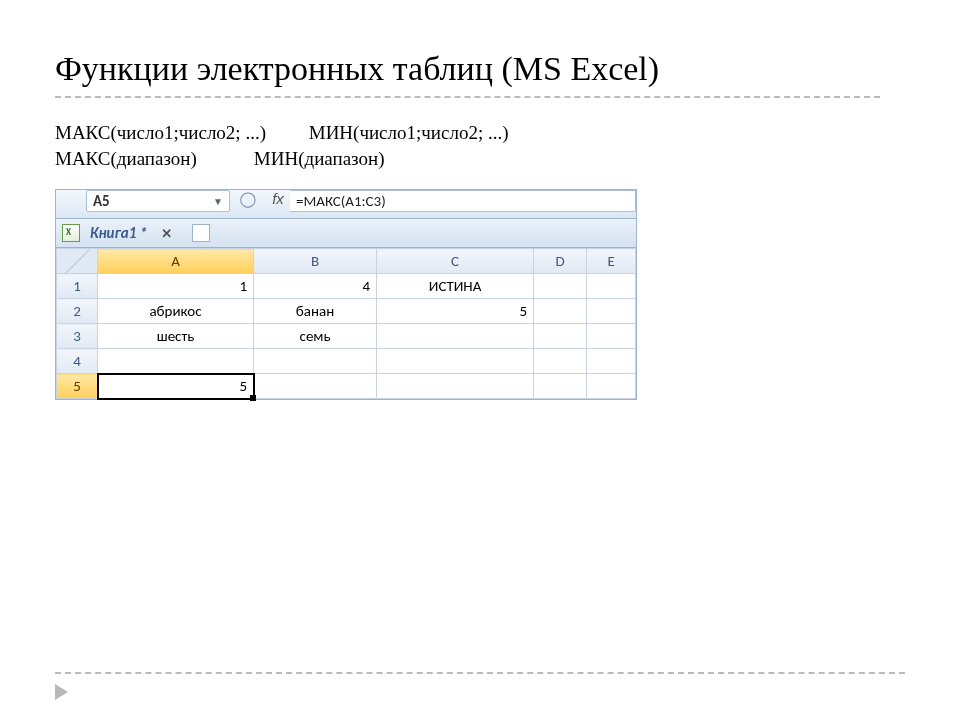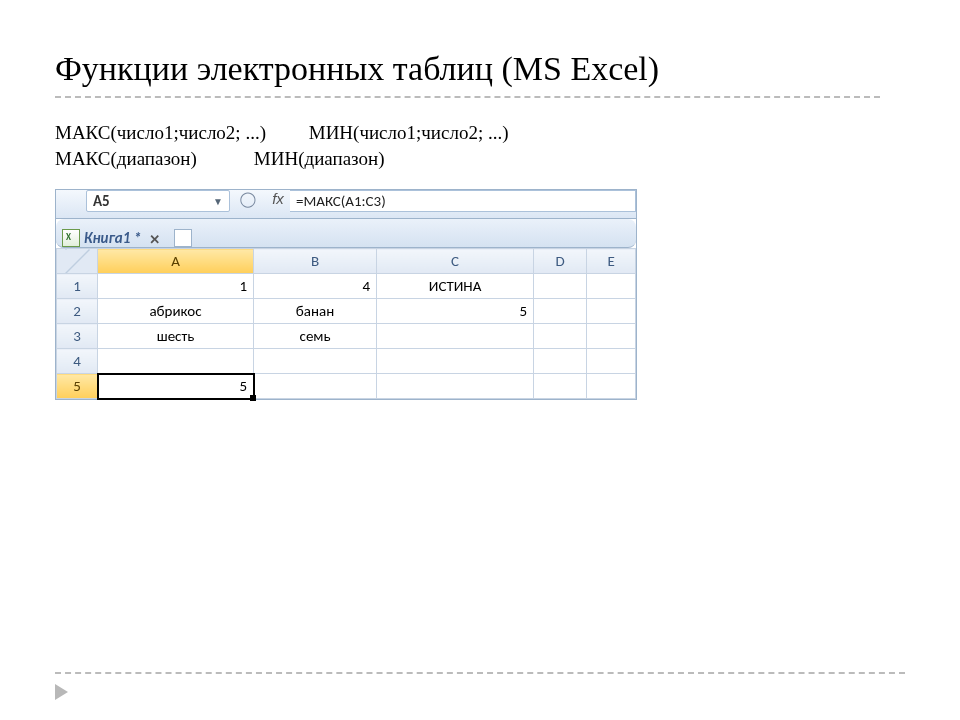--- a/index.html
+++ b/index.html
@@ -81,26 +81,26 @@
     background: #fff;
     border: 1px solid #abc1da;
     border-left: none;
     padding: 0 6px;
     display: flex;
     align-items: center;
     color: #222;
   }
   .tab-row {
     display: flex;
-    align-items: flex-end;
+    align-items: center;
     height: 28px;
     background: linear-gradient(#eaf1fa,#d5e2f1);
     border-bottom: 1px solid #9db3cb;
     padding-left: 6px;
-    border-radius: 8px;
+    gap: 6px;
   }
   .doc-icon {
     width: 16px; height: 16px;
     background: linear-gradient(#fff,#e2efdb);
     border: 1px solid #6b9a4b;
     position: relative;
   }
   .doc-icon::after{
     content:"X";
     position:absolute;

